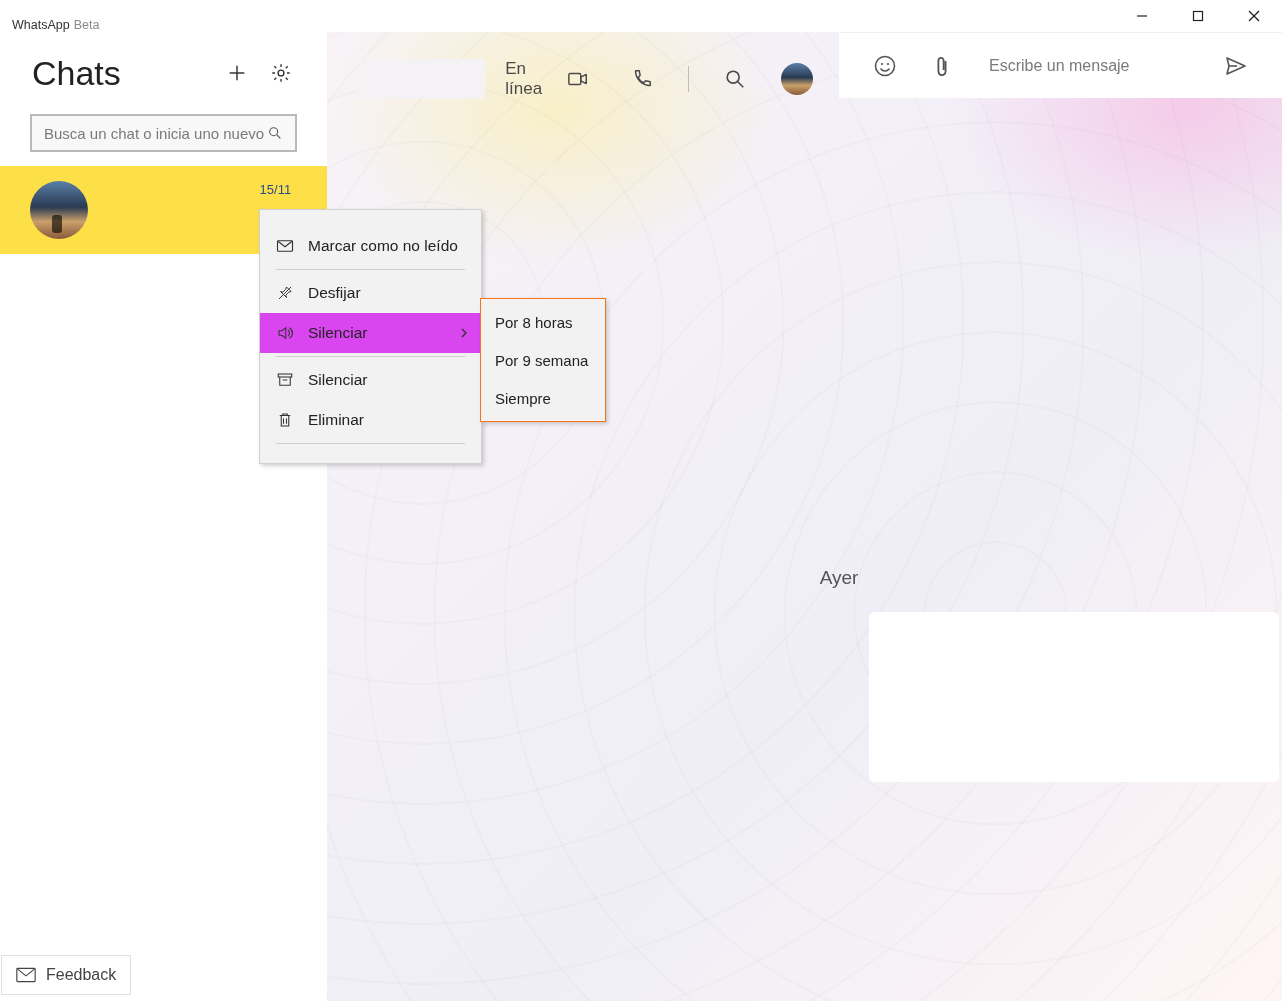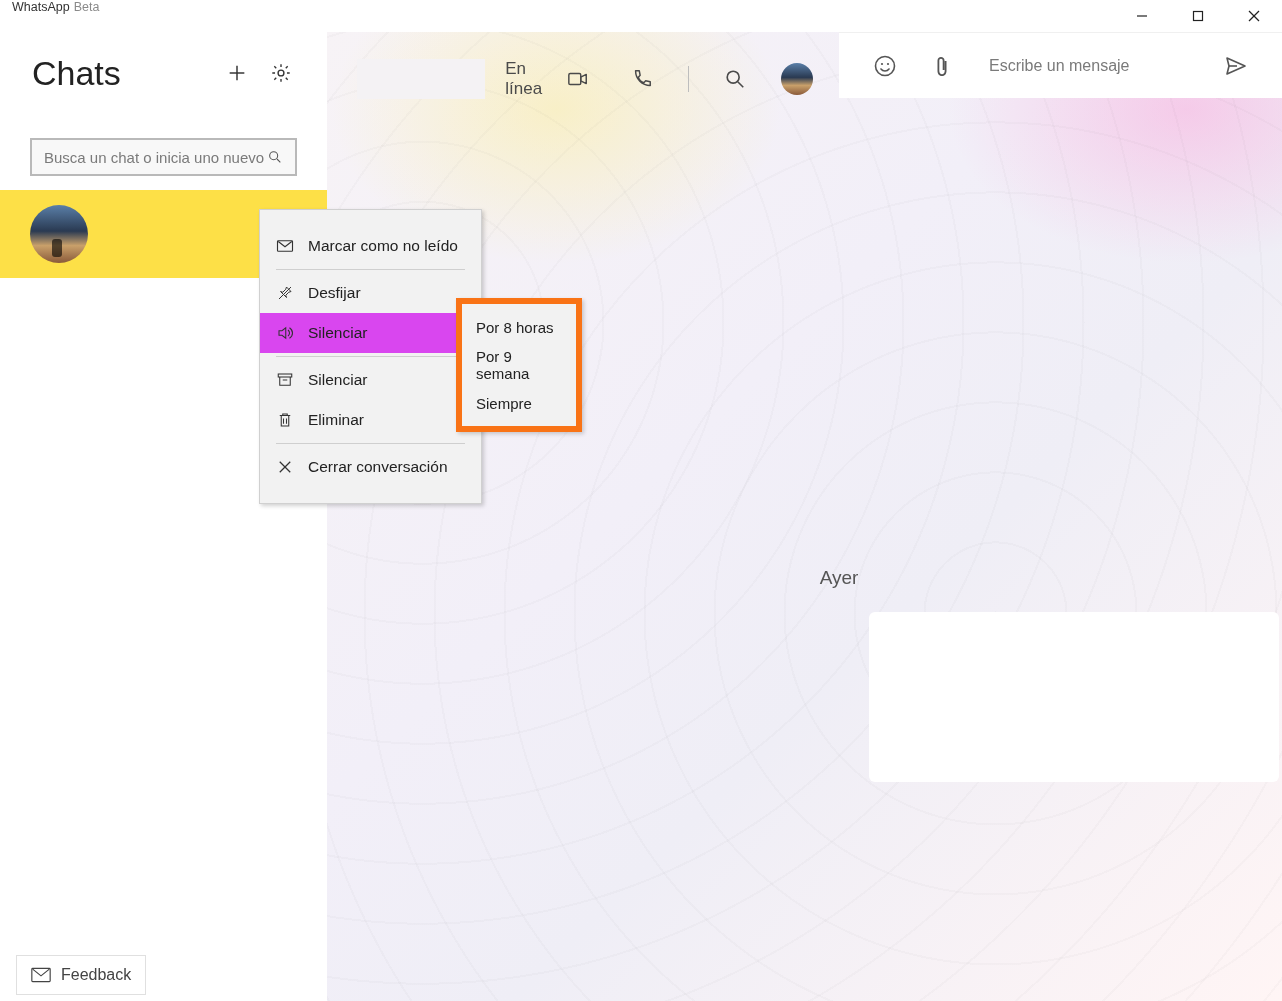--- a/index.html
+++ b/index.html
@@ -8,21 +8,21 @@
     width: 1282px;
     height: 1001px;
     overflow: hidden;
     background: #fff;
     position: relative;
   }
   
   .titlebar {
     height: 32px;
     display: flex;
-    align-items: flex-start;
+    align-items: flex-end;
     background: #fff;
     position: relative;
   }
   .titlebar .title {
     font-size: 12.5px;
     color: #333;
     padding-left: 12px;
     display: flex;
     gap: 4px;
   }
@@ -74,21 +74,20 @@
     height: 44px;
     display: flex;
     align-items: center;
     justify-content: center;
     color: #333;
   }
   .sb-icon svg { width: 22px; height: 22px; }
 
   .search-wrap {
     padding: 0 30px 14px 30px;
-    margin-top: 24px;
   }
   .search {
     height: 38px;
     border: 2px solid #b9b9b9;
     background: #f8f8f8;
     display: flex;
     align-items: center;
     padding: 0 12px;
   }
   .search input {
@@ -133,21 +132,21 @@
   .chat-date {
     position: absolute;
     right: 36px;
     top: 16px;
     font-size: 13px;
     color: #2a4d8f;
   }
 
   .feedback {
     position: absolute;
-    left: 16px;
+    left: 1px;
     bottom: 6px;
     height: 40px;
     border: 1px solid #e0e0e0;
     background: #fff;
     display: flex;
     align-items: center;
     padding: 0 14px;
     gap: 10px;
     font-size: 16px;
     color: #444;
@@ -306,25 +305,25 @@
     margin: 3px 16px;
   }
   .cm-chevron {
     position: absolute;
     right: 12px;
   }
   .cm-chevron svg { width: 10px; height: 10px; }
 
   .submenu {
     position: absolute;
-    left: 456px;
+    left: 480px;
     top: 298px;
     width: 126px;
     background: #f2f2f2;
-    border: 6px solid #f97316;
+    border: 1px solid #f97316;
     box-shadow: 2px 2px 4px rgba(0,0,0,0.18);
     z-index: 51;
     padding: 4px 0;
   }
   .sm-item {
     padding: 0 14px;
     height: 38px;
     display: flex;
     align-items: center;
     font-size: 15px;
@@ -494,27 +493,20 @@
       </svg>
     <span>Silenciar</span>
   </div>
   <div class="cm-item">
     <svg viewBox="0 0 24 24">
         <path d="M5 6h14M9 6V4h6v2M7 6v14h10V6M10 10v7M14 10v7" fill="none" stroke="currentColor" stroke-width="1.4"></path>
       </svg>
     <span>Eliminar</span>
   </div>
   <div class="cm-sep"></div>
-  <div class="cm-item">
-    <svg viewBox="0 0 24 24">
-        <line x1="5" y1="5" x2="19" y2="19" stroke="currentColor" stroke-width="1.6"></line>
-        <line x1="19" y1="5" x2="5" y2="19" stroke="currentColor" stroke-width="1.6"></line>
-      </svg>
-    <span>Cerrar conversación</span>
-  </div>
 </div>
 
 <div class="submenu">
   <div class="sm-item">
     <span>Por 8 horas</span>
   </div>
   <div class="sm-item">
     <span>Por 9 semana</span>
   </div>
   <div class="sm-item">

